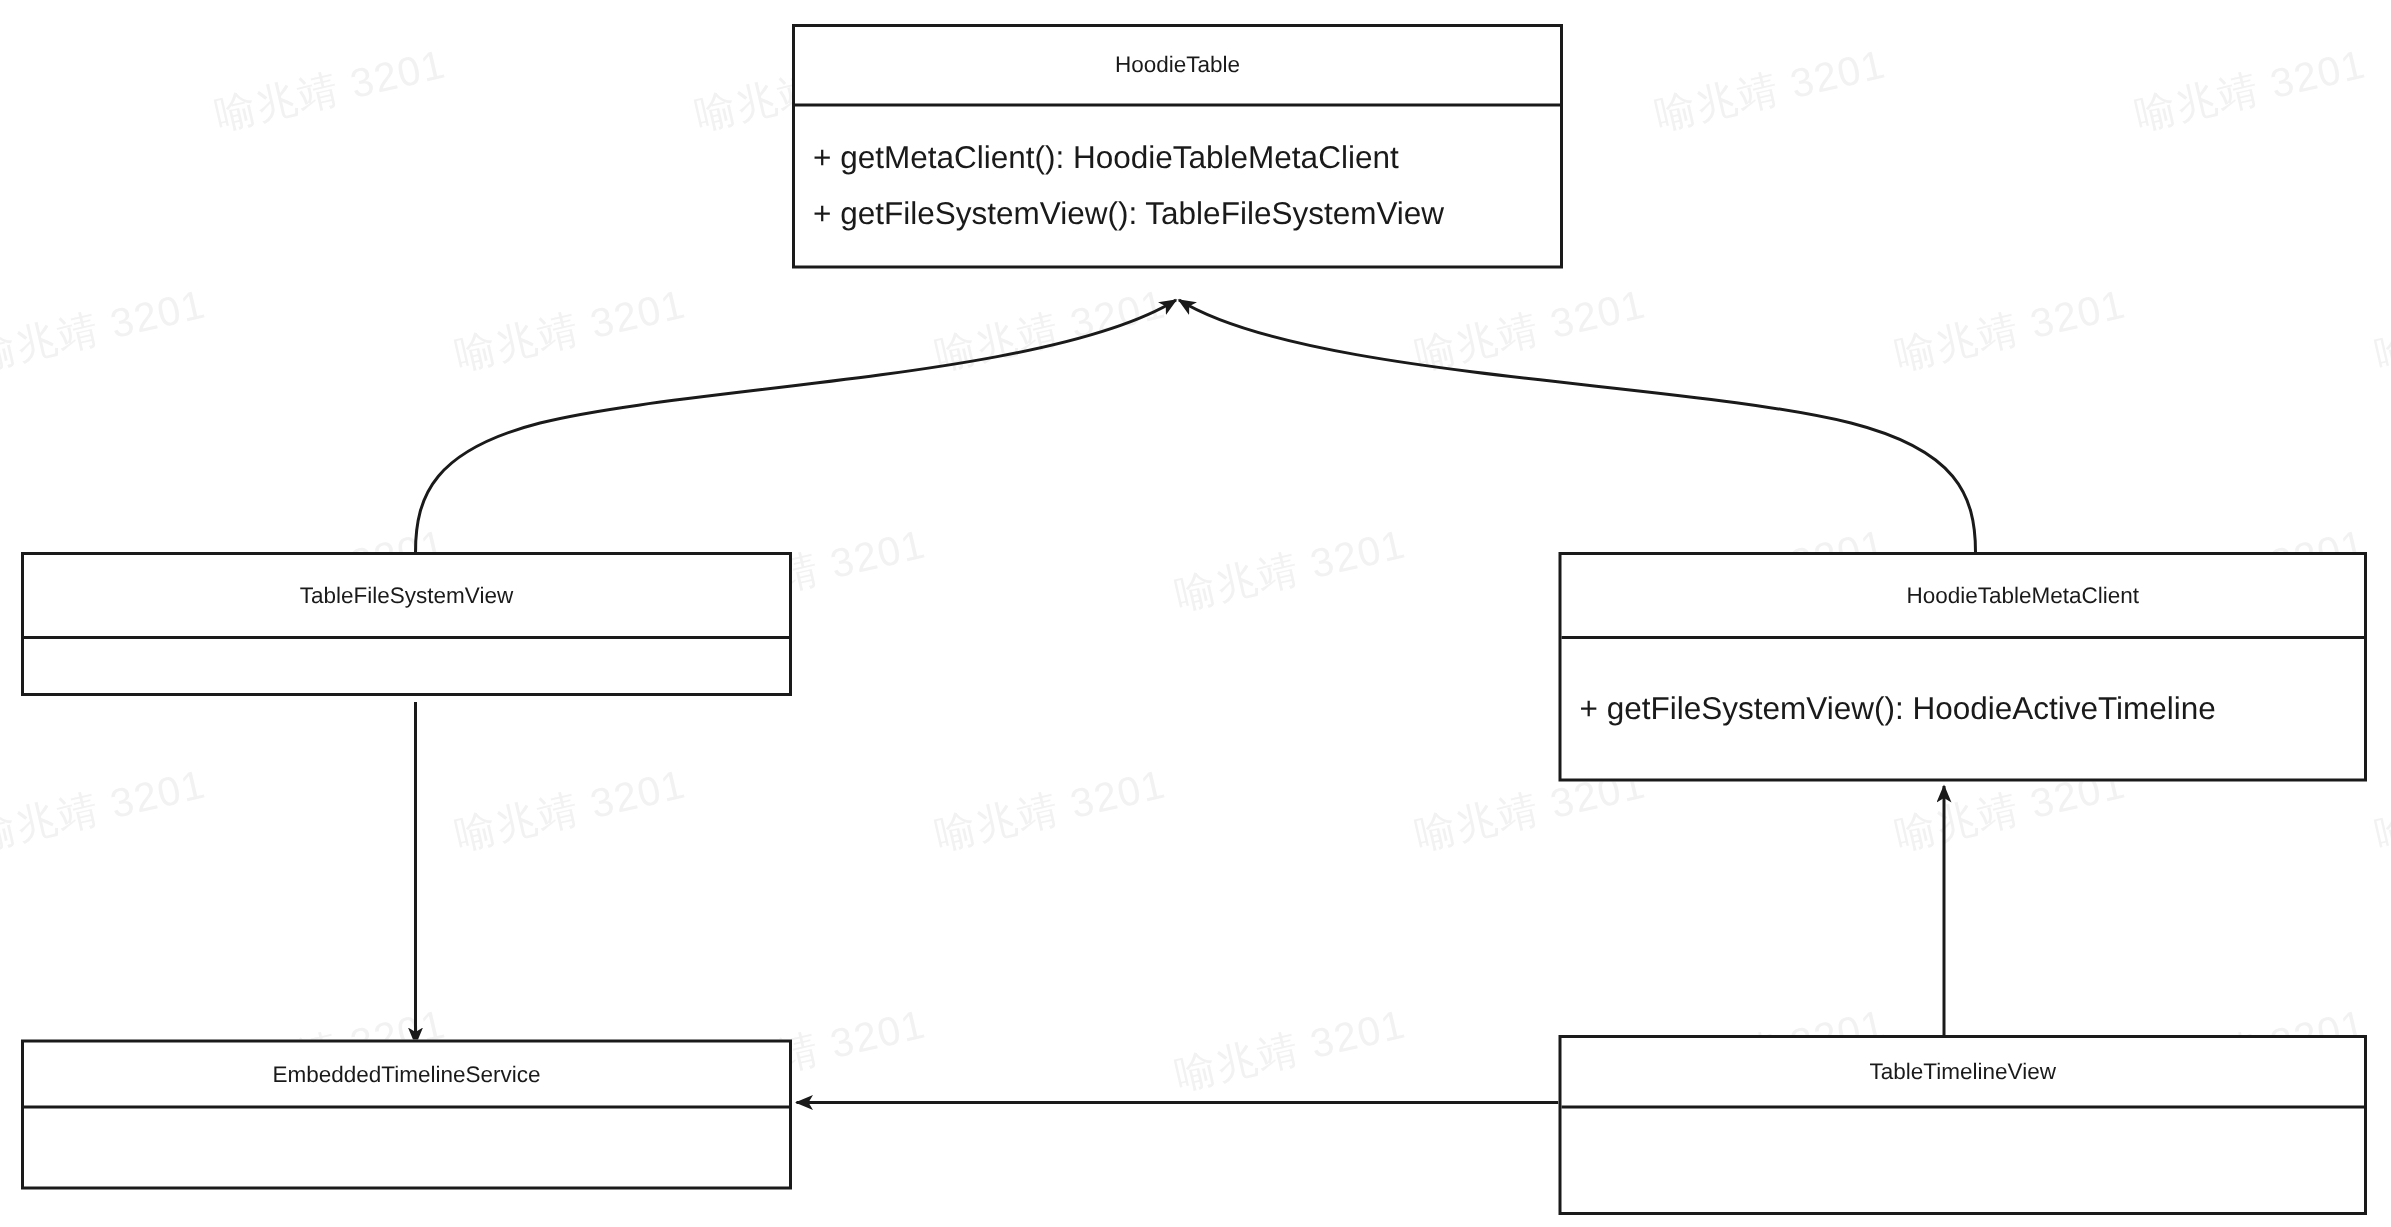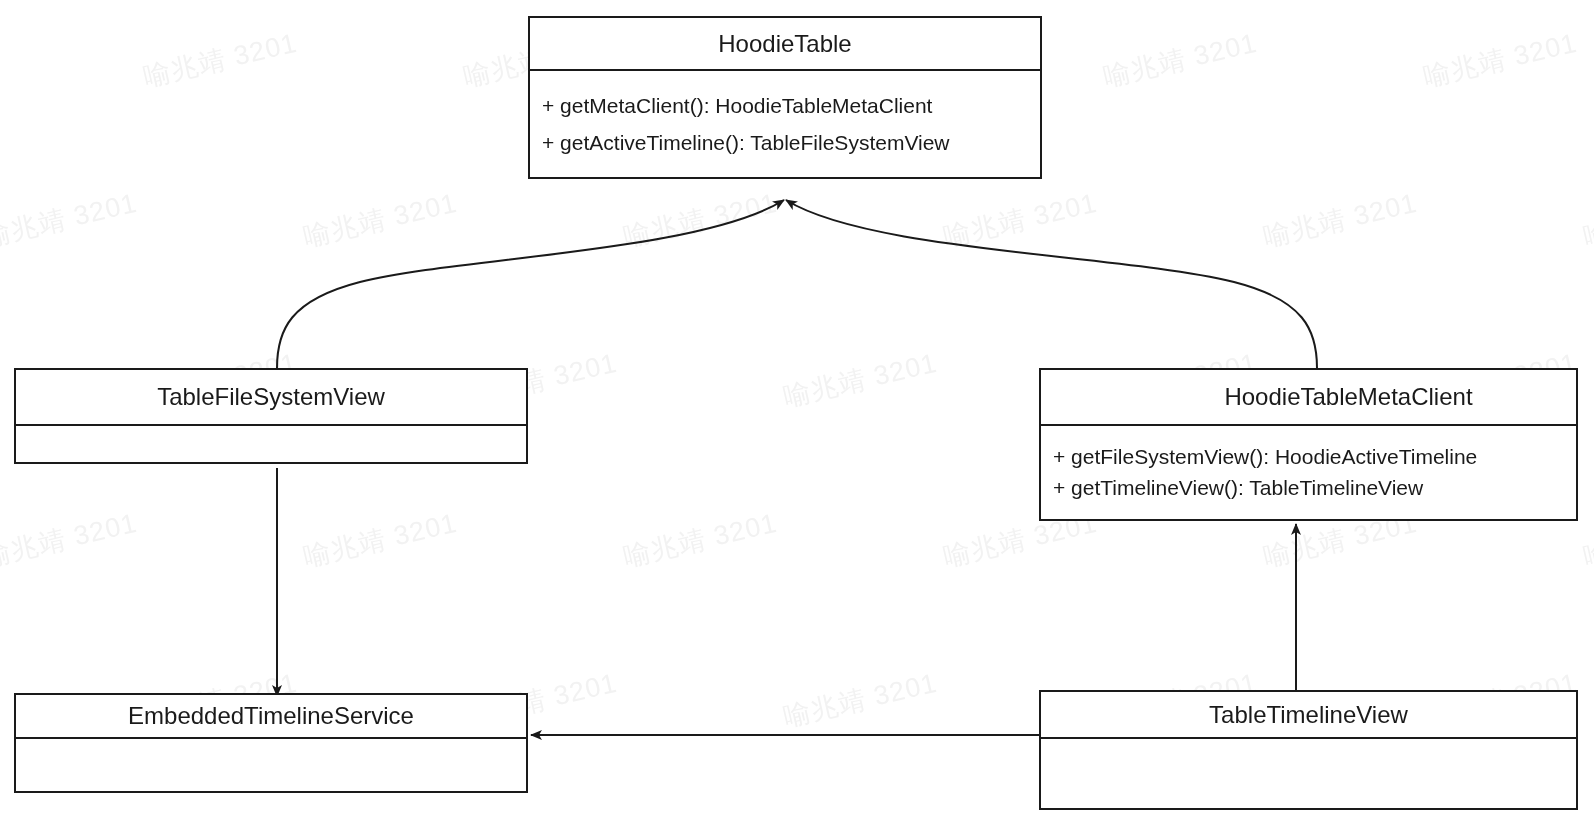--- a/index.html
+++ b/index.html
@@ -55,21 +55,21 @@
     position: absolute;
     box-sizing: border-box;
     background: #ffffff;
     border: 2px solid #1a1a1a;
     z-index: 2;
   }
   .uml-class-name {
     box-sizing: border-box;
     width: 100%;
     text-align: center;
-    font-size: 24px;
+    font-size: 15px;
     color: #1a1a1a;
     display: flex;
     align-items: center;
     justify-content: center;
     border-radius: 18px;
   }
   .uml-divider {
     width: 100%;
     height: 0;
     border-top: 2px solid #1a1a1a;
@@ -164,40 +164,39 @@
 
     <line x1="1039" y1="735" x2="531" y2="735" stroke="#1a1a1a" stroke-width="2" marker-end="url(#arrow-solid)"></line>
   </svg>
 
   <div class="uml-class" id="class-hoodie-table">
     <div class="uml-class-inner">
       <div class="uml-class-name">HoodieTable</div>
       <div class="uml-divider"></div>
       <div class="uml-members">
         <div class="uml-member">+ getMetaClient(): HoodieTableMetaClient</div>
-        <div class="uml-member">+ getActiveTimeline(): TableFileSystemView</div>
+        <div class="uml-member">+ getFileSystemView(): TableFileSystemView</div>
       </div>
     </div>
   </div>
 
   <div class="uml-class" id="class-table-fs-view">
     <div class="uml-class-inner">
       <div class="uml-class-name">TableFileSystemView</div>
       <div class="uml-divider"></div>
       <div class="uml-members"></div>
     </div>
   </div>
 
   <div class="uml-class" id="class-meta-client">
     <div class="uml-class-inner">
       <div class="uml-class-name">HoodieTableMetaClient</div>
       <div class="uml-divider"></div>
       <div class="uml-members">
         <div class="uml-member">+ getFileSystemView(): HoodieActiveTimeline</div>
-        <div class="uml-member">+ getTimelineView(): TableTimelineView</div>
       </div>
     </div>
   </div>
 
   <div class="uml-class" id="class-embedded-timeline">
     <div class="uml-class-inner">
       <div class="uml-class-name">EmbeddedTimelineService</div>
       <div class="uml-divider"></div>
       <div class="uml-members"></div>
     </div>

